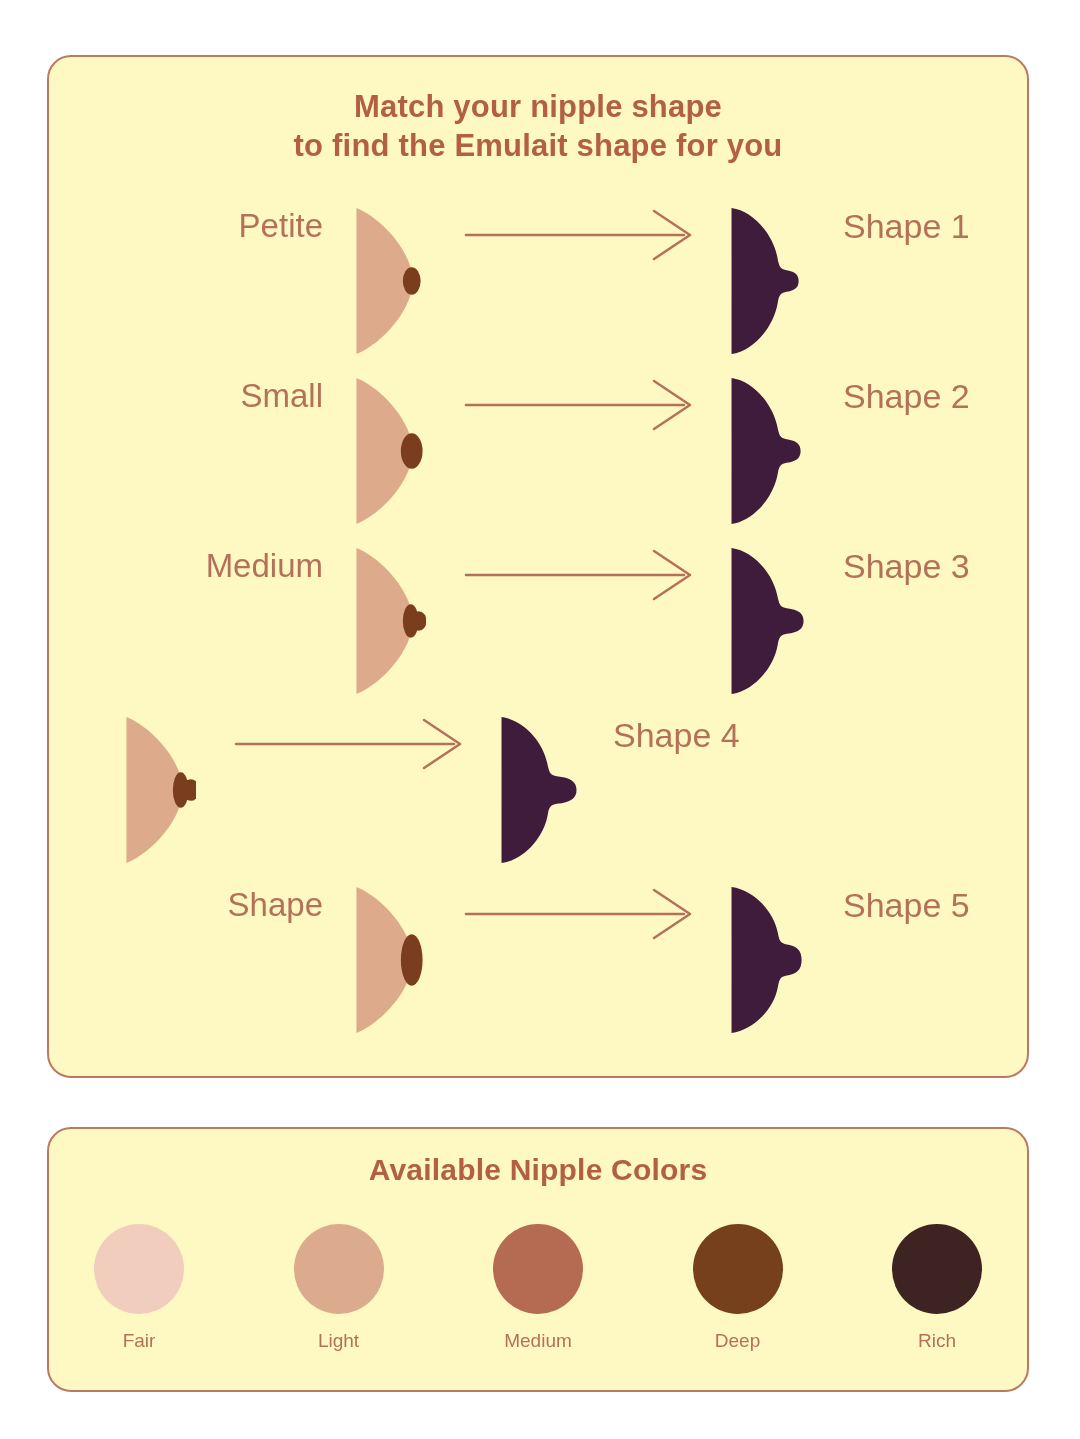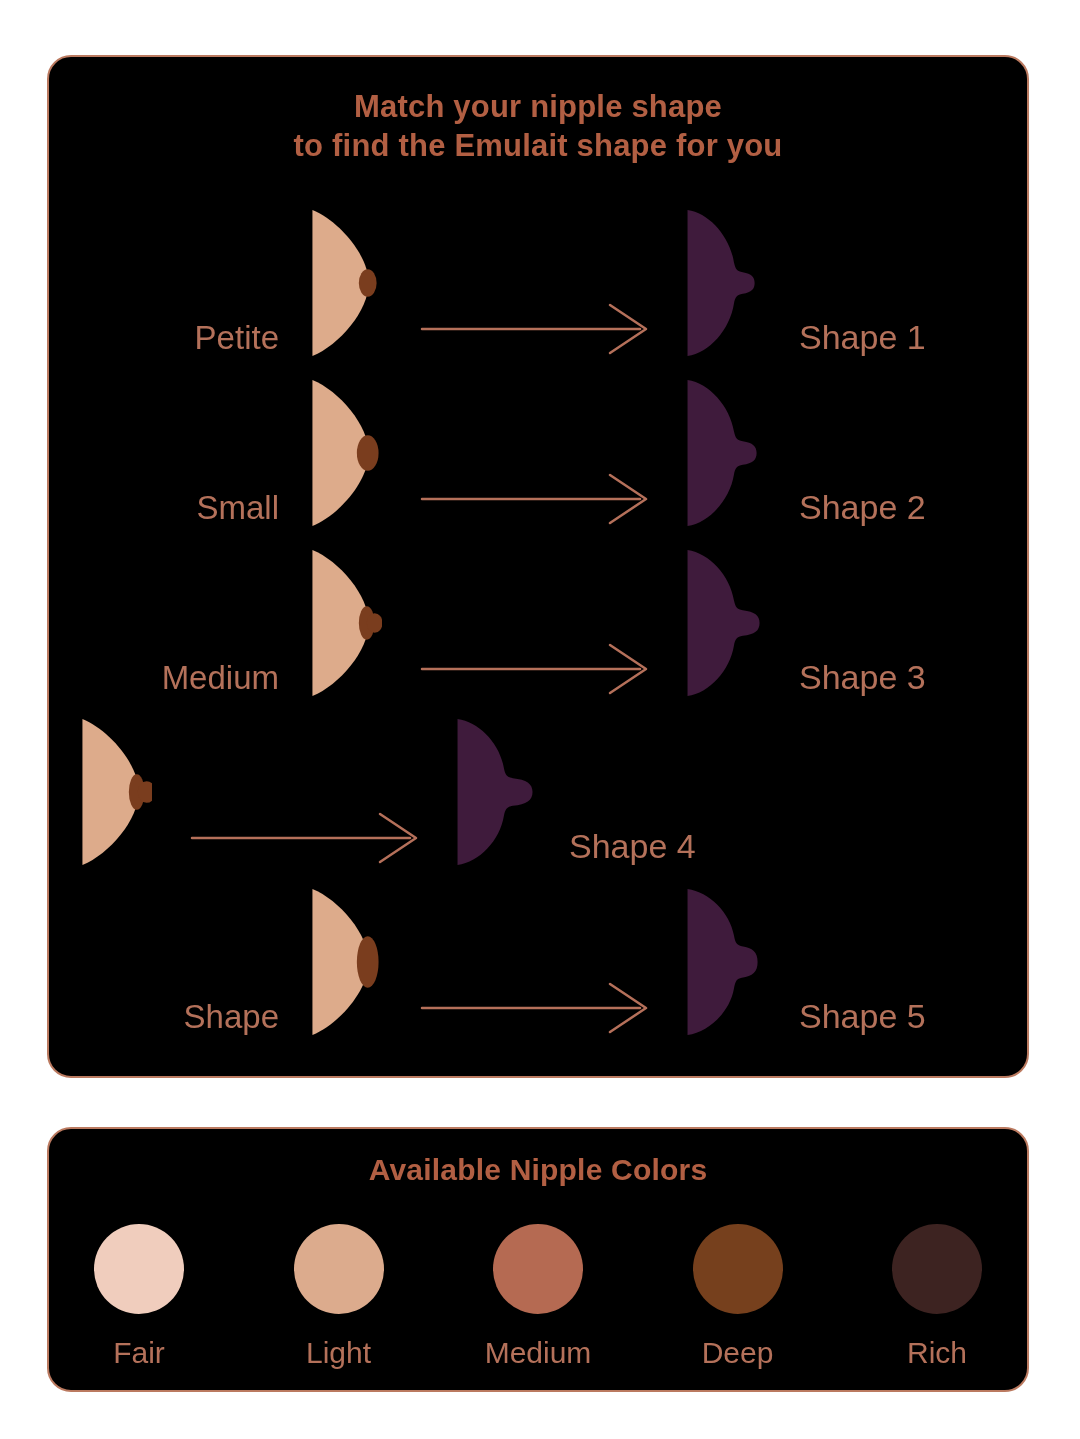--- a/index.html
+++ b/index.html
@@ -3,37 +3,37 @@
 <meta charset="utf-8">
 <style>
   html,body{margin:0;padding:0;background:#ffffff;}
   body{
     width:1080px;height:1439px;position:relative;
     font-family:"Liberation Sans", sans-serif;
     -webkit-font-smoothing:antialiased;
   }
   .panel{
     position:absolute;left:47px;width:982px;
-    border:2px solid #bb7a60;border-radius:24px;background:#000000;
+    border:2px solid #bb7a60;border-radius:24px;background:#fef9c3;
     box-sizing:border-box;
   }
   .panel-top{top:55px;height:1023px;}
   .panel-bottom{top:1127px;height:265px;}
 
   .main-title{
     margin-top:30px;text-align:center;
     font-weight:bold;font-size:31px;line-height:39px;
     color:#b25f43;letter-spacing:.2px;
   }
   .rows{
     position:absolute;top:150px;bottom:40px;left:0;right:0;
     display:flex;flex-direction:column;justify-content:space-between;
   }
   .match-row{
-    display:flex;align-items:flex-end;height:150px;
+    display:flex;align-items:flex-start;height:150px;margin-left:44px;
   }
   .row-label{
     width:230px;text-align:right;flex:0 0 230px;
     font-size:33px;color:#b4715a;
   }
   .breast-svg{margin-left:33px;flex:0 0 auto;}
   .arrow-svg{margin-left:38px;flex:0 0 auto;}
   .bottle-svg{margin-left:37px;flex:0 0 auto;}
   .shape-label{
     margin-left:32px;font-size:34px;color:#b4715a;white-space:nowrap;
@@ -51,21 +51,21 @@
     position:absolute;top:95px;left:15px;right:15px;
     display:flex;justify-content:space-between;
   }
   .swatch-item{
     width:150px;display:flex;flex-direction:column;align-items:center;
   }
   .swatch-circle{
     width:90px;height:90px;border-radius:50%;
   }
   .swatch-label{
-    margin-top:22px;font-size:30px;color:#b4715a;
+    margin-top:16px;font-size:19px;color:#b4715a;
   }
 </style>
 </head>
 <body>
 
 <section class="panel panel-top">
   <h1 class="main-title">
     <span style="display:block">Match your nipple shape</span>
     <span style="display:block">to find the Emulait shape for you</span>
   </h1>

